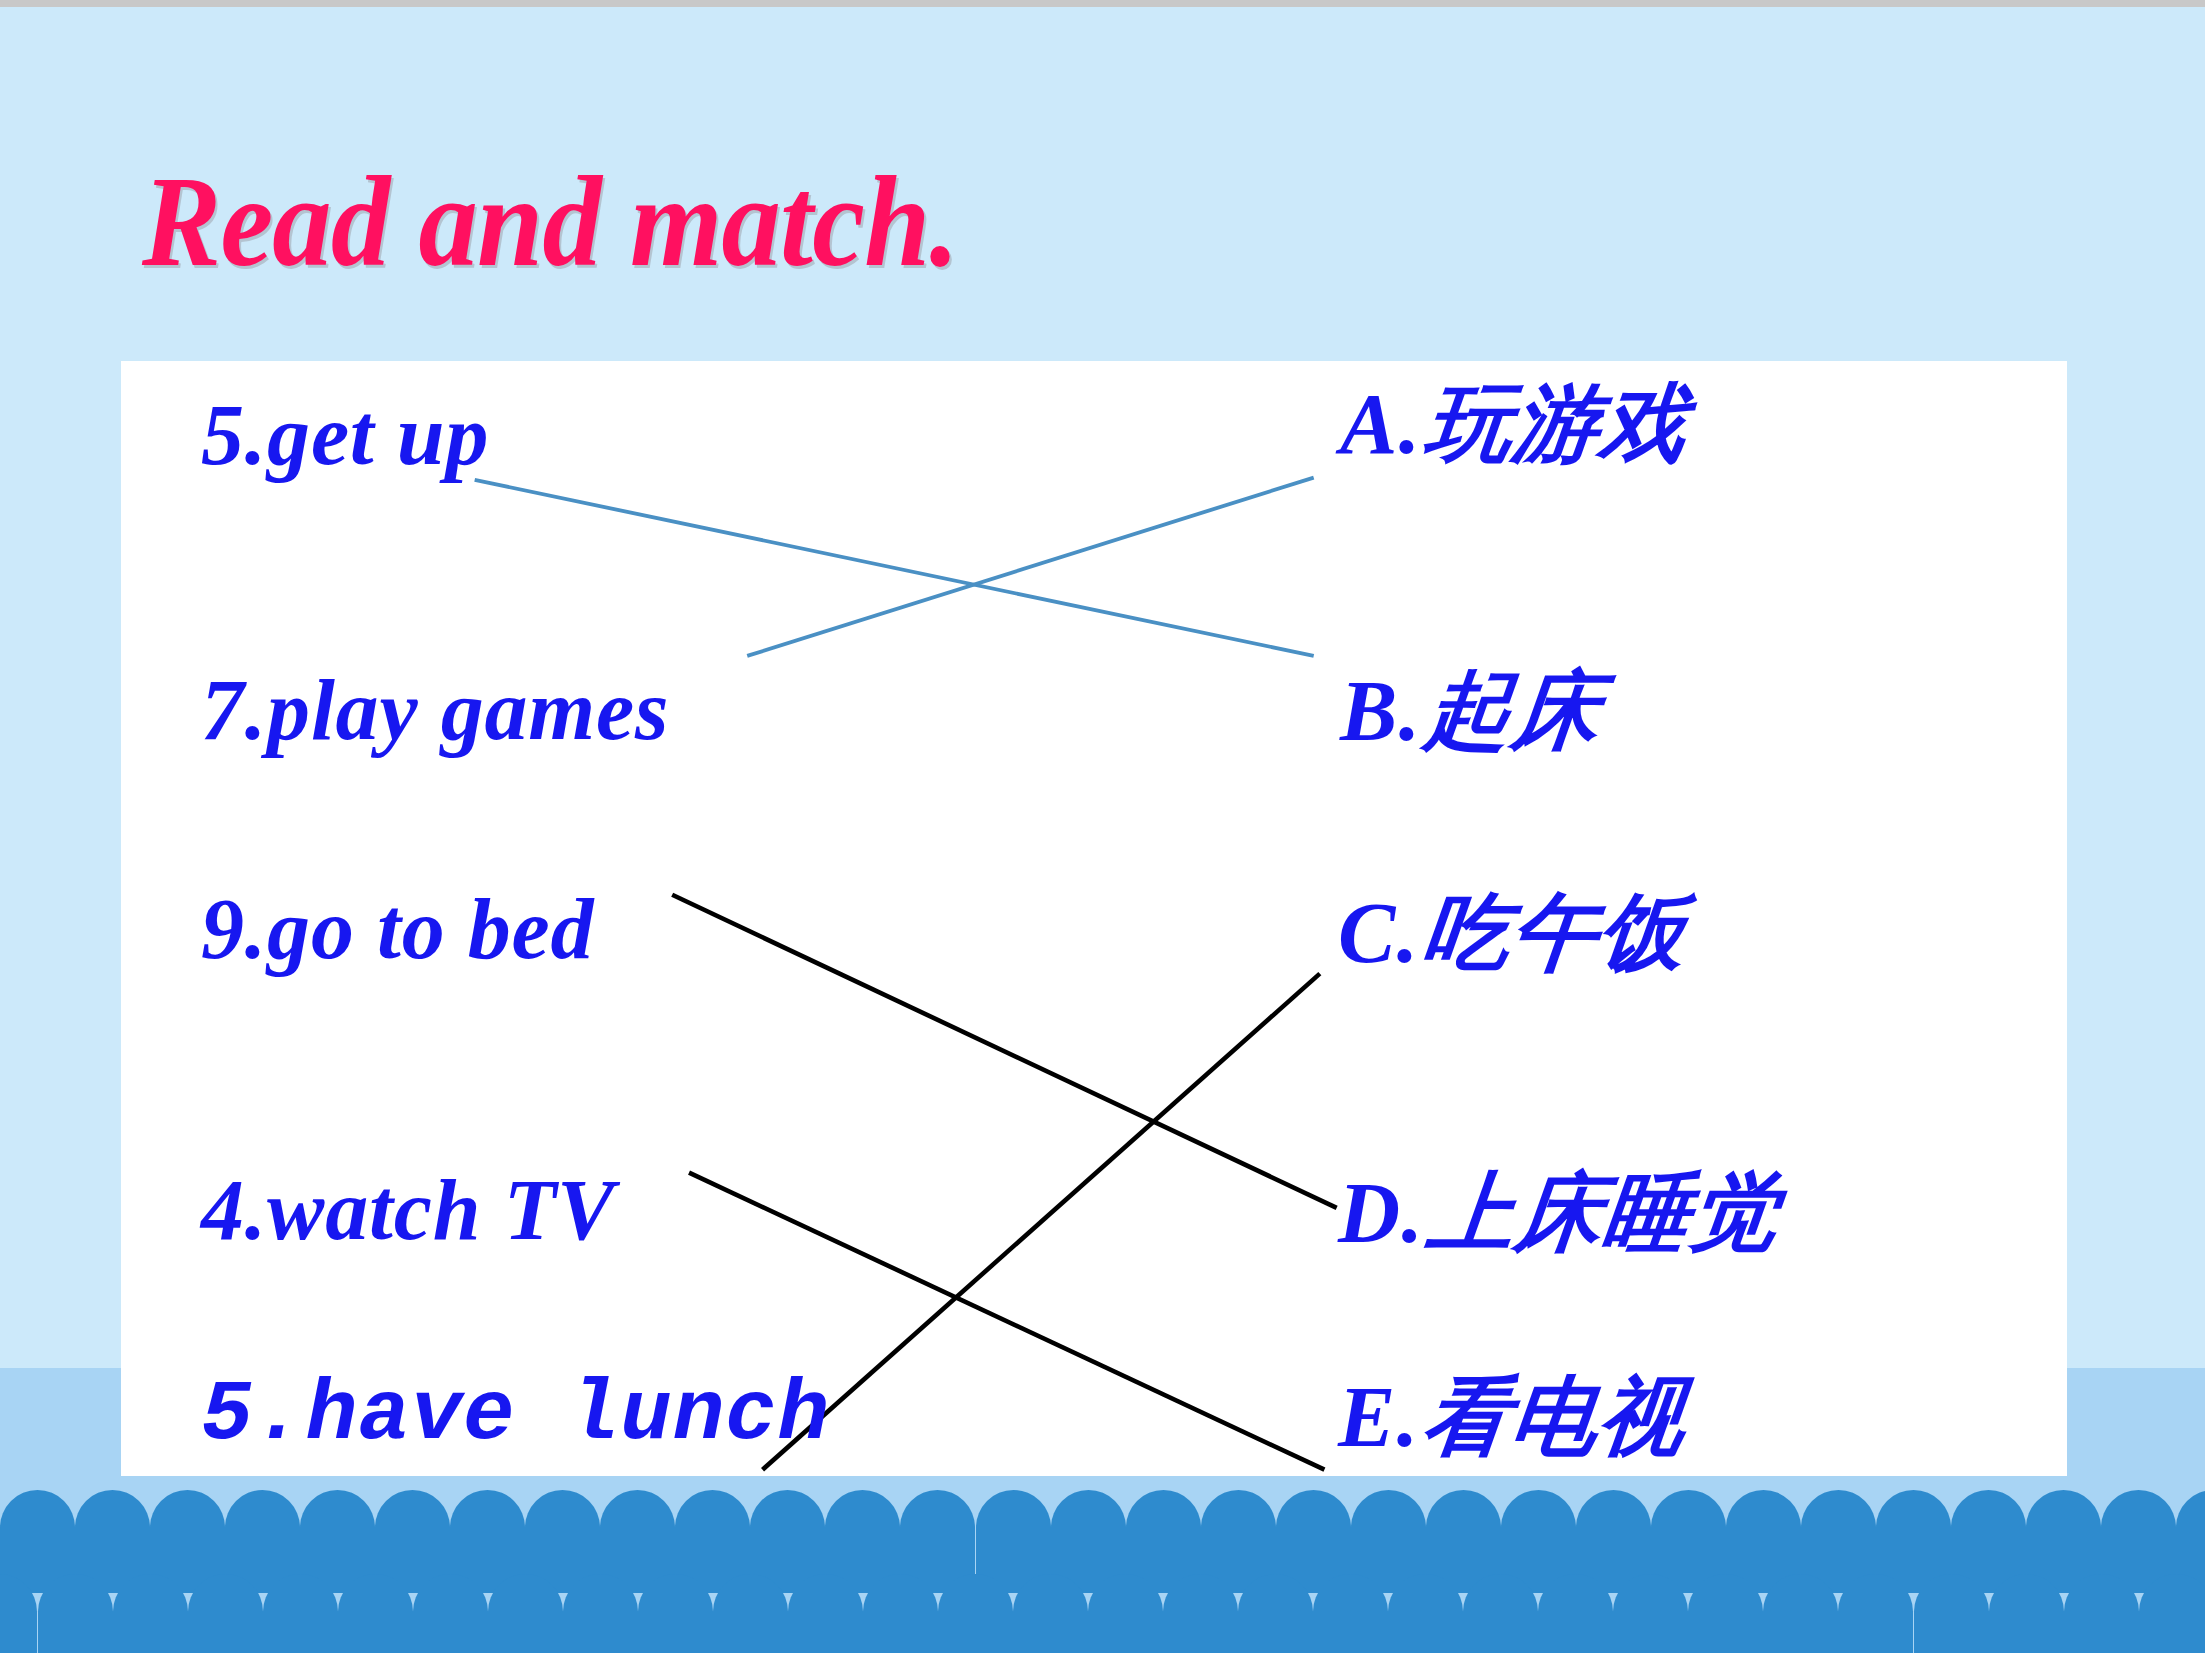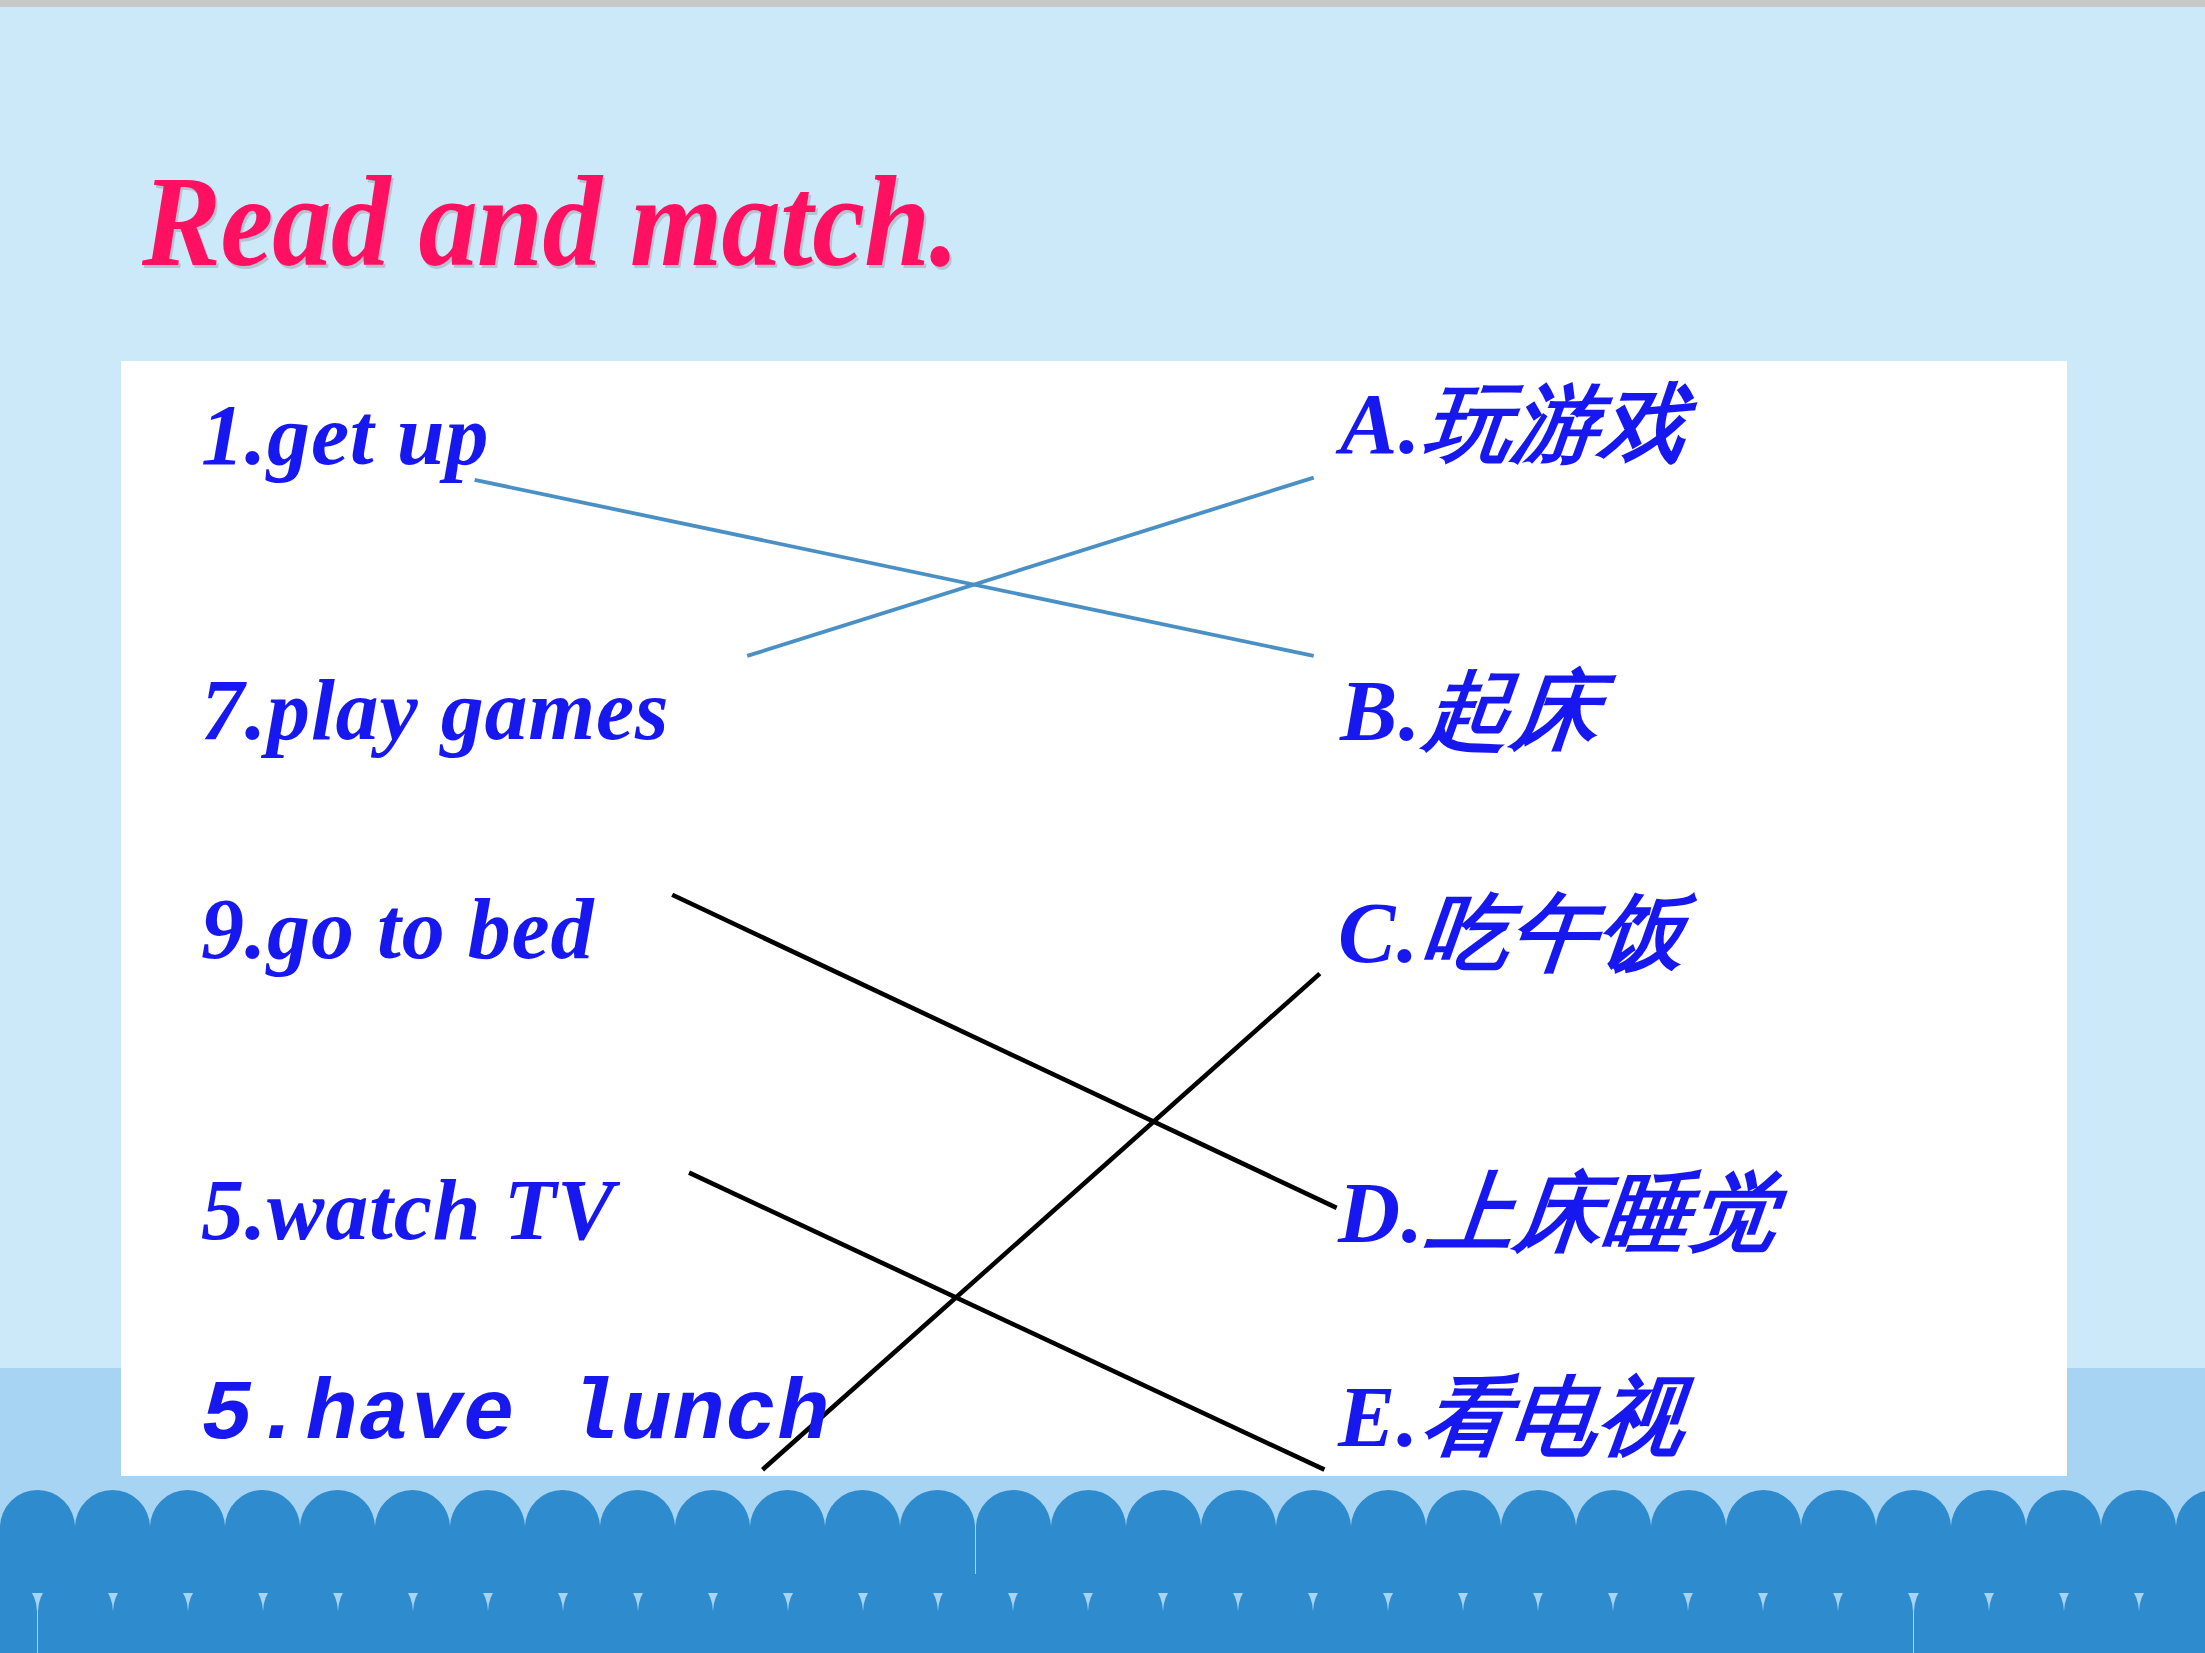--- a/index.html
+++ b/index.html
@@ -104,24 +104,24 @@
 
       <line id="ln2" x1="818" y1="385" x2="1558" y2="152" stroke="#4a90c4" stroke-width="5"></line>
 
       <line id="ln3" x1="720" y1="697" x2="1588" y2="1106" stroke="#000000" stroke-width="6"></line>
 
       <line id="ln4" x1="742" y1="1060" x2="1572" y2="1448" stroke="#000000" stroke-width="6"></line>
 
       <line id="ln5" x1="838" y1="1448" x2="1566" y2="800" stroke="#000000" stroke-width="6"></line>
     </svg>
 
-    <div class="item en" id="it1">1.get up</div>
+    <div class="item en" id="it1">5.get up</div>
     <div class="item en" id="it2">7.play games</div>
     <div class="item en" id="it3">9.go to bed</div>
-    <div class="item en" id="it4">5.watch  TV</div>
+    <div class="item en" id="it4">4.watch  TV</div>
     <div class="item en" id="it5">5.have  lunch</div>
 
     <div class="item cn" id="opA"><span class="lbl">A.</span><span class="han">玩游戏</span></div>
     <div class="item cn" id="opB"><span class="lbl">B.</span><span class="han">起床</span></div>
     <div class="item cn" id="opC"><span class="lbl">C.</span><span class="han">吃午饭</span></div>
     <div class="item cn" id="opD"><span class="lbl">D.</span><span class="han">上床睡觉</span></div>
     <div class="item cn" id="opE"><span class="lbl">E.</span><span class="han">看电视</span></div>
 
   </div>
 

